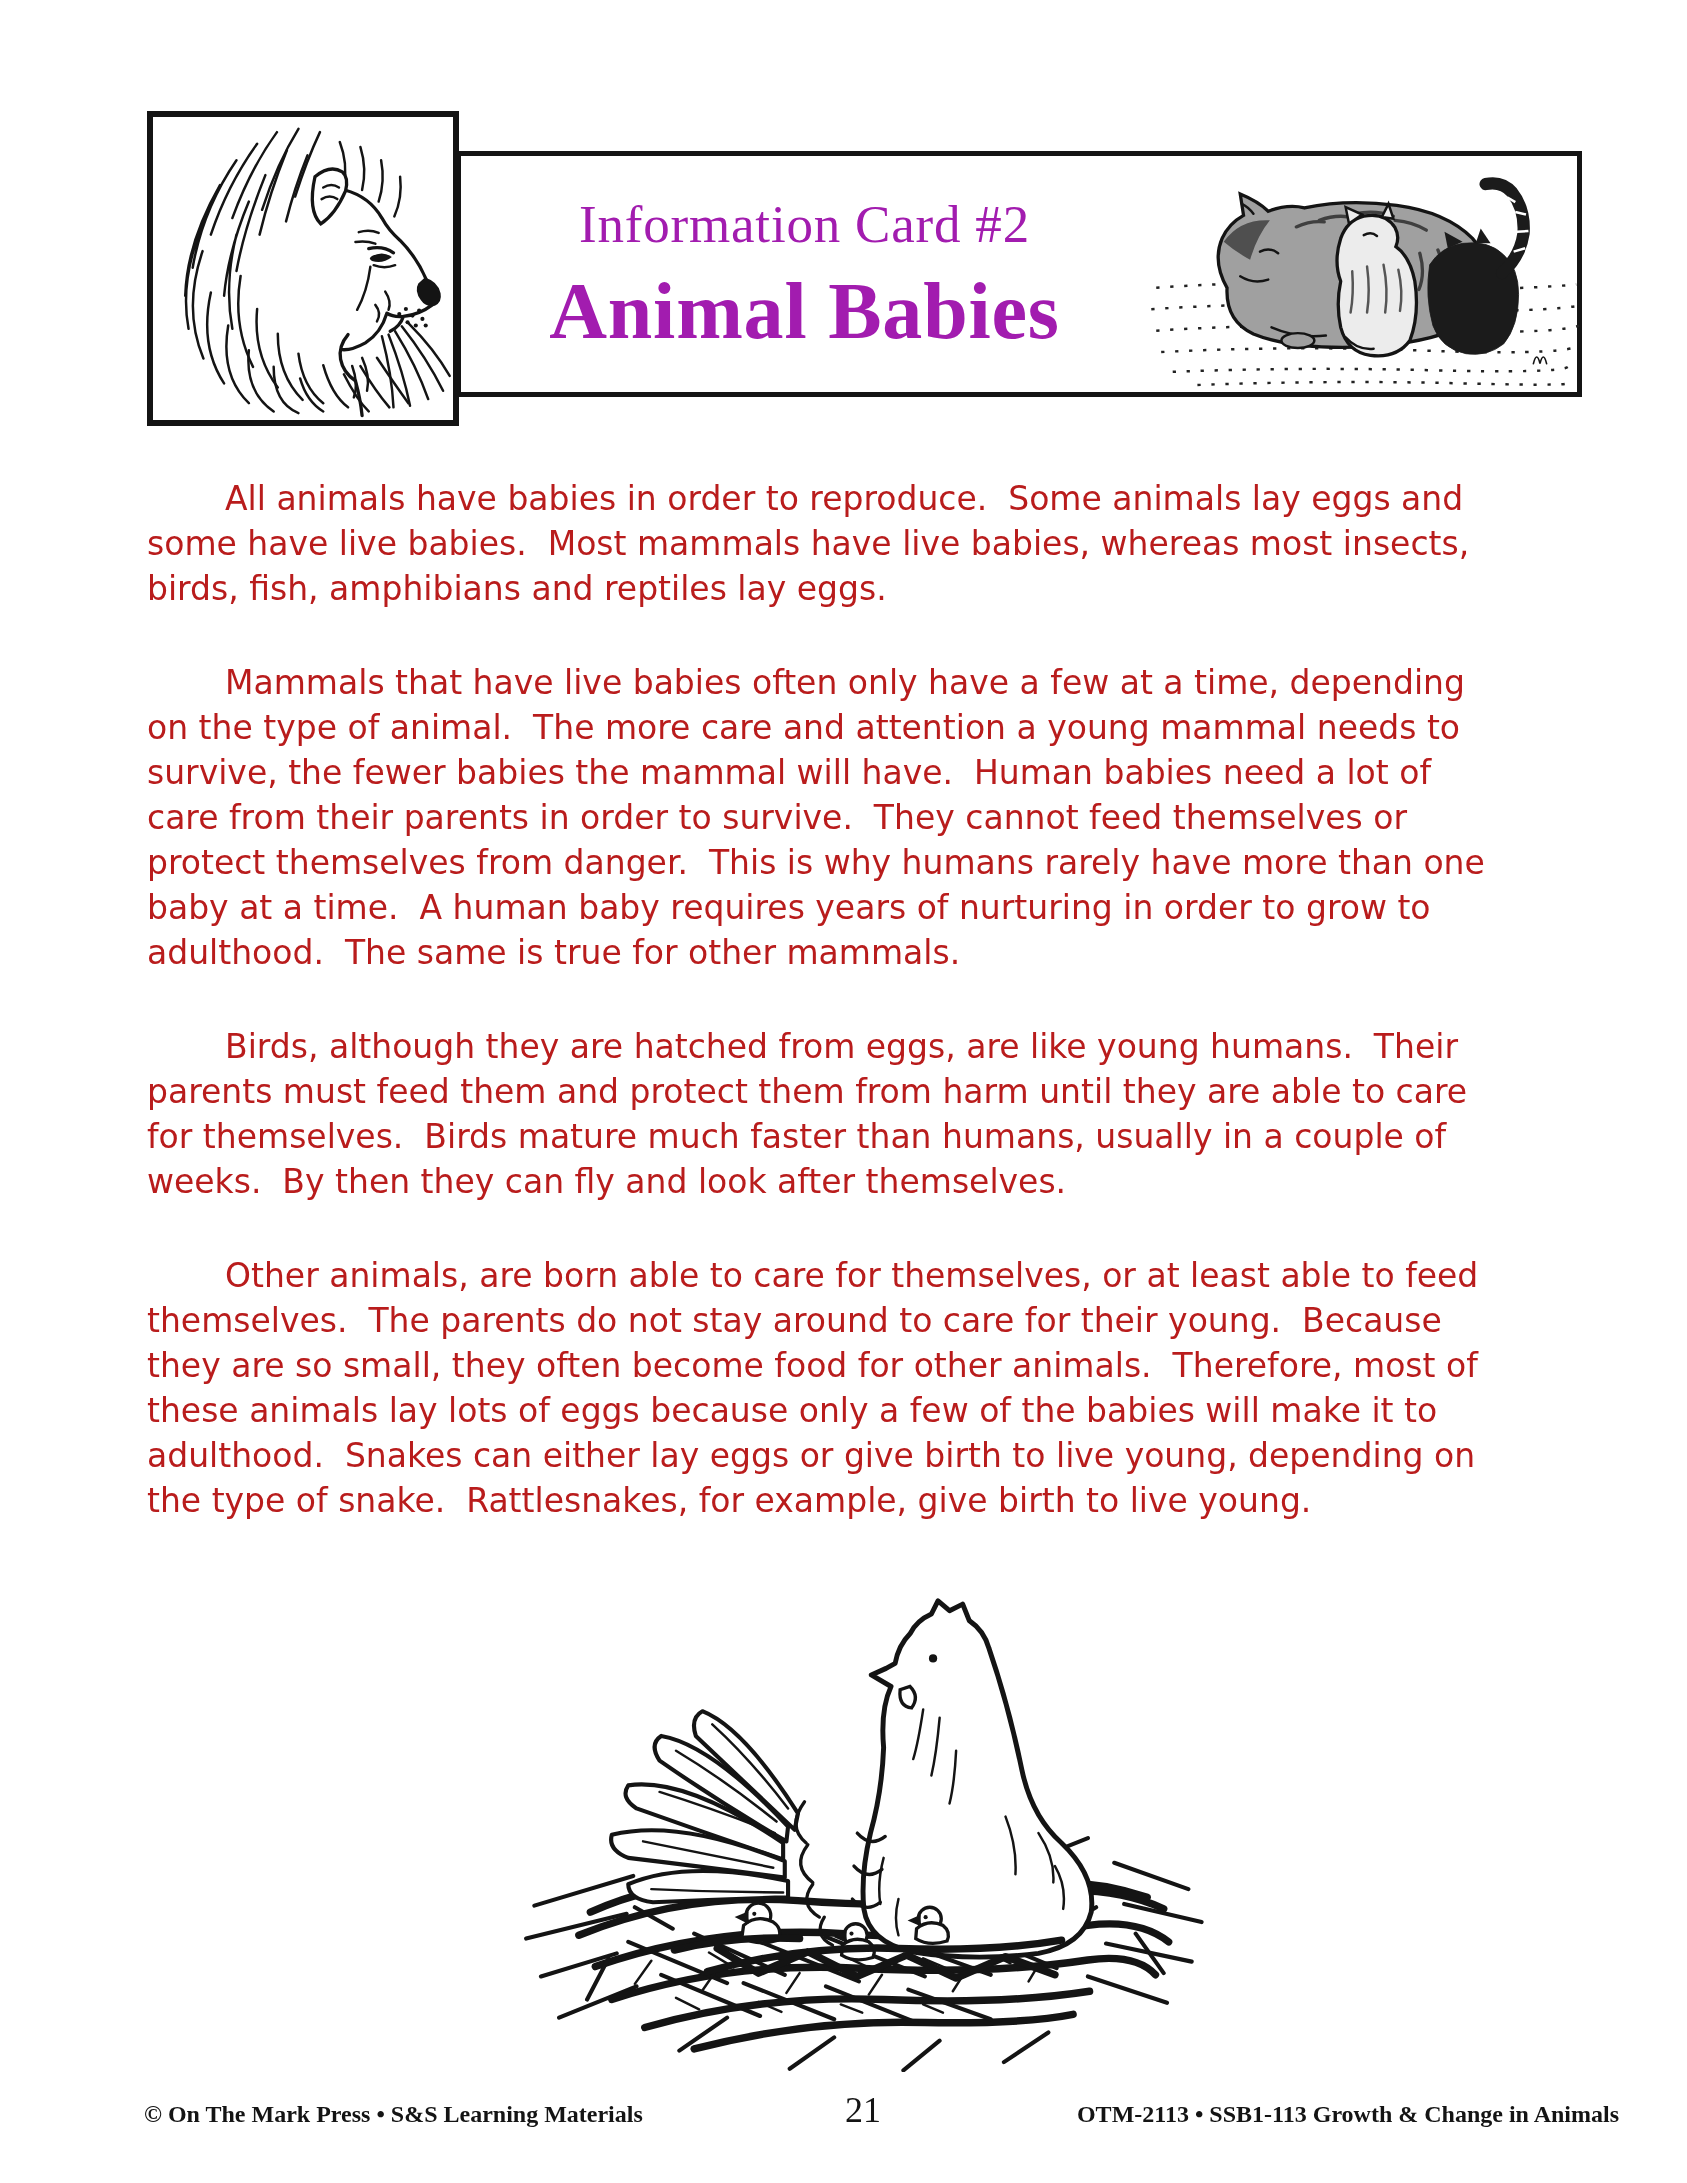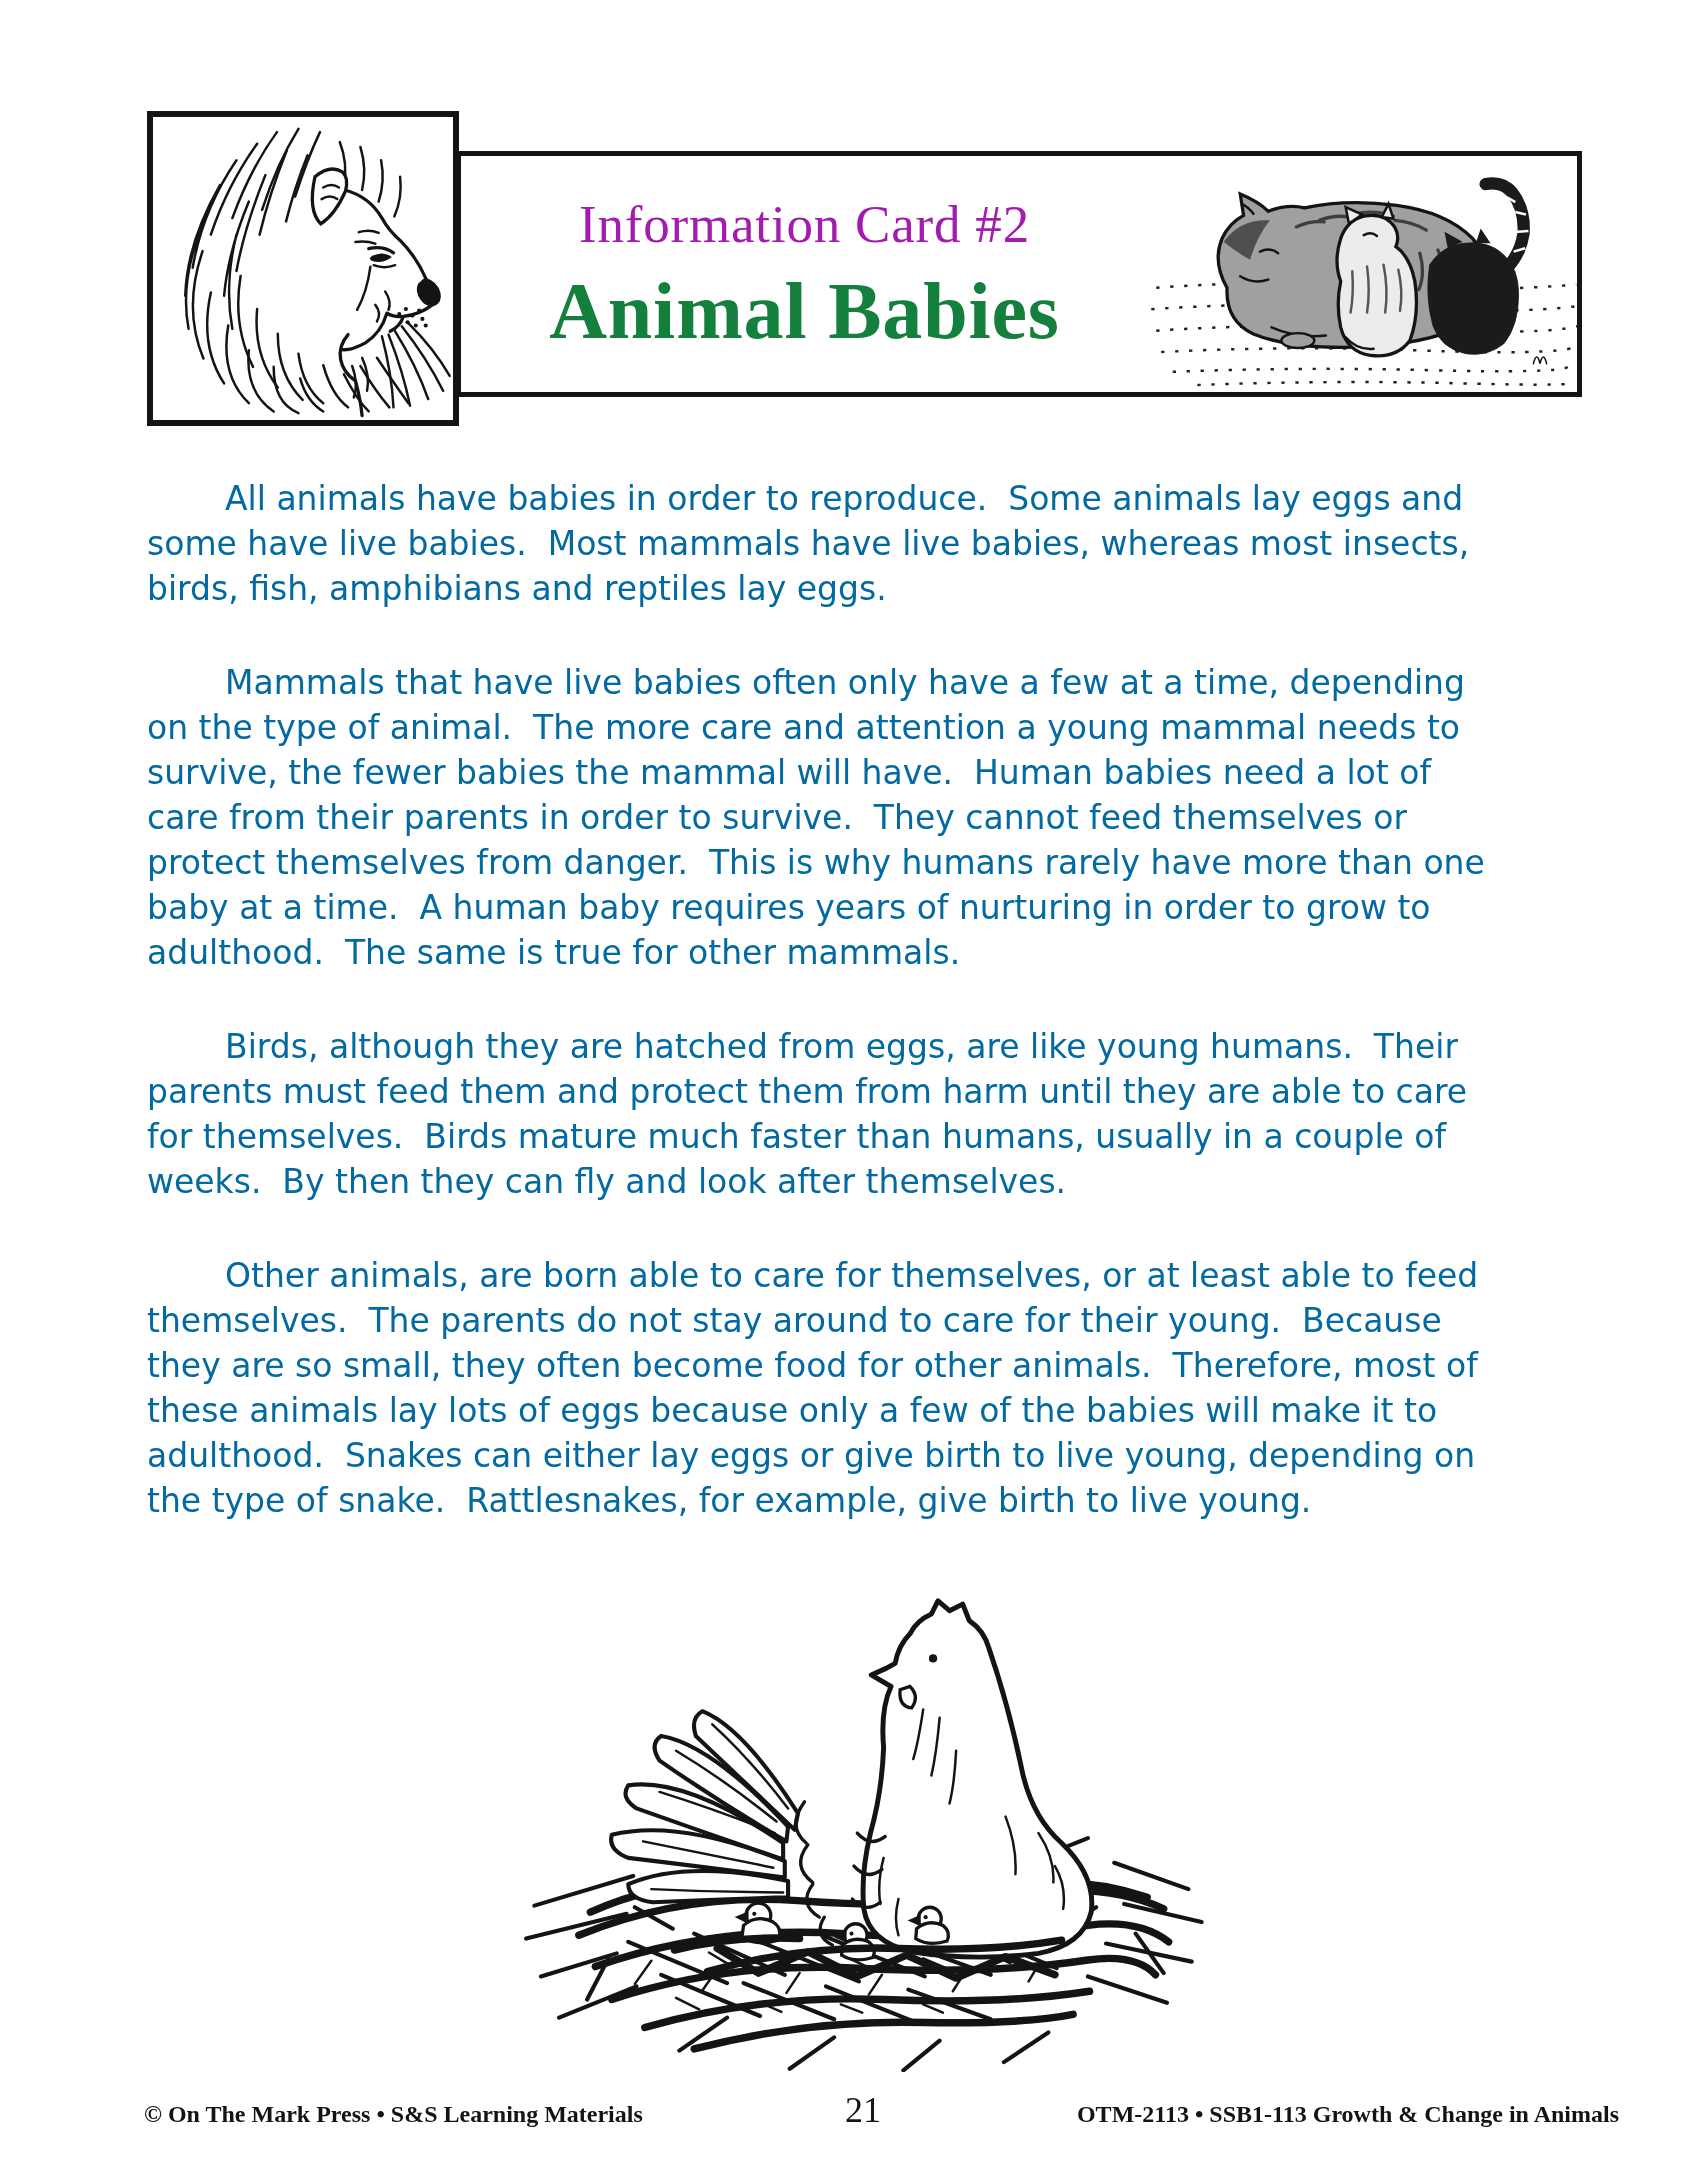--- a/index.html
+++ b/index.html
@@ -32,34 +32,34 @@
     font-size:53px;line-height:53px;
     letter-spacing:0.8px;
     color:#a21caf;
   }
   .card-title{
     position:absolute;left:0;top:115px;width:687px;
     text-align:center;
     font-size:80px;line-height:80px;
     font-weight:bold;
     letter-spacing:0.8px;
-    color:#15803d;
+    color:#a21caf;
   }
   .cats-illustration{
     position:absolute;left:687px;top:0;
     width:434px;height:234px;
   }
   .article{
     position:absolute;left:147px;top:476px;width:1434px;
   }
   .article p{
     margin:0 0 49px 0;
     font-family:"DejaVu Sans","Liberation Sans",sans-serif;
     font-size:33px;line-height:45px;
-    color:#0369a1;
+    color:#b91c1c;
     text-indent:78px;
     white-space:pre-wrap;
   }
   .hen-illustration{
     position:absolute;left:511px;top:1586px;
     width:709px;height:486px;
   }
   .footer-left{
     position:absolute;left:144px;top:2101px;
     font-weight:bold;font-size:24px;line-height:26px;

